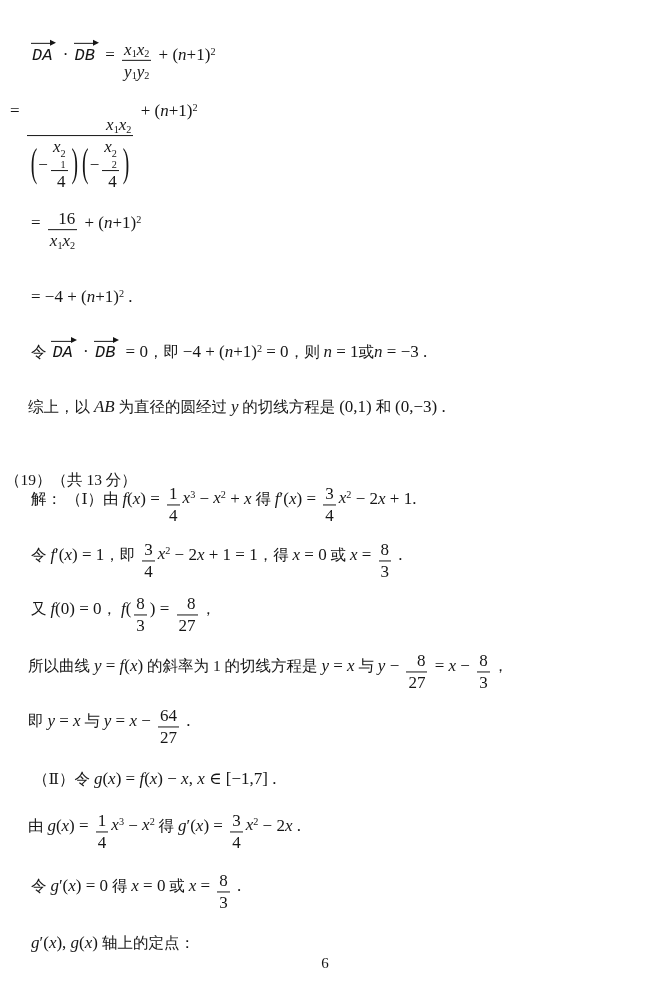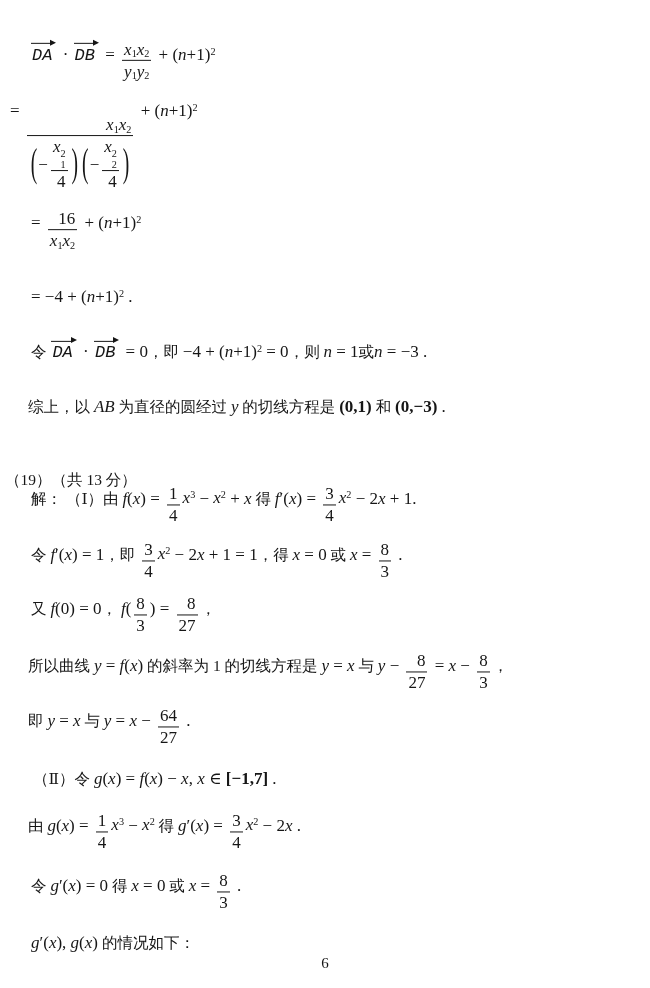--- a/index.html
+++ b/index.html
@@ -16,21 +16,21 @@
     overflow: hidden;
   }
   .page { position: absolute; inset: 0; }
   .line {
     position: absolute;
     white-space: nowrap;
     transform: translateY(-50%);
   }
   .cjk { font-size: 15.5px; }
   .it { font-style: italic; }
-  .bold { font-weight: 700; text-align: center; }
+  .bold { font-weight: 400; text-align: center; }
 
   
   .vec {
     display: inline-block;
     position: relative;
     font-style: italic;
     margin: 0 3px 0 1px;
     padding: 0 3px 0 1px;
     font-family: Liberation Mono, monospace;
   }
@@ -121,16 +121,16 @@
       <div class="line" style="top: 407px; left: 28px;"><span class="cjk">综上，以 </span><span class="expr"><span class="it">AB</span></span><span class="cjk"> 为直径的圆经过 </span><span class="expr"><span class="it">y</span></span><span class="cjk"> 的切线方程是 </span><span class="expr bold">(0,1)</span><span class="cjk"> 和 </span><span class="expr bold">(0,−3)</span><span class="expr"> .</span></div>
       <div class="line" style="top: 480px; left: 5px;"><span class="cjk">（19）（共 13 分）</span></div>
       <div class="line" style="top: 505px; left: 31px;"><span class="cjk">解： （Ⅰ）由 </span><span class="expr"><span class="it">f</span>(<span class="it">x</span>) = </span><span class="frac" style="vertical-align: -17.5px;"><span class="fn"><span class="expr">1</span></span><span class="fd"><span class="expr">4</span></span></span><span class="ssg"><span class="it">x</span><span class="sup">3</span></span><span class="expr"> − </span><span class="ssg"><span class="it">x</span><span class="sup">2</span></span><span class="expr"> + <span class="it">x</span></span><span class="cjk"> 得 </span><span class="expr"><span class="it">f</span>′(<span class="it">x</span>) = </span><span class="frac" style="vertical-align: -17.5px;"><span class="fn"><span class="expr">3</span></span><span class="fd"><span class="expr">4</span></span></span><span class="ssg"><span class="it">x</span><span class="sup">2</span></span><span class="expr"> − 2<span class="it">x</span> + 1.</span></div>
       <div class="line" style="top: 561px; left: 31px;"><span class="cjk">令 </span><span class="expr"><span class="it">f</span>′(<span class="it">x</span>) = 1</span><span class="cjk">，即 </span><span class="frac" style="vertical-align: -17.5px;"><span class="fn"><span class="expr">3</span></span><span class="fd"><span class="expr">4</span></span></span><span class="ssg"><span class="it">x</span><span class="sup">2</span></span><span class="expr"> − 2<span class="it">x</span> + 1 = 1</span><span class="cjk">，得 </span><span class="expr"><span class="it">x</span> = 0</span><span class="cjk"> 或 </span><span class="expr"><span class="it">x</span> = </span><span class="frac" style="vertical-align: -17.5px;"><span class="fn"><span class="expr">8</span></span><span class="fd"><span class="expr">3</span></span></span><span class="expr"> .</span></div>
       <div class="line" style="top: 615px; left: 31px;"><span class="cjk">又 </span><span class="expr"><span class="it">f</span>(0) = 0</span><span class="cjk">，  </span><span class="expr"><span class="it">f</span>(</span><span class="frac" style="vertical-align: -17.5px;"><span class="fn"><span class="expr">8</span></span><span class="fd"><span class="expr">3</span></span></span><span class="expr">) = </span><span class="frac" style="vertical-align: -17.5px;"><span class="fn"><span class="expr">8</span></span><span class="fd"><span class="expr">27</span></span></span><span class="cjk">，</span></div>
       <div class="line" style="top: 672px; left: 28px;"><span class="cjk">所以曲线 </span><span class="expr"><span class="it">y</span> = <span class="it">f</span>(<span class="it">x</span>)</span><span class="cjk"> 的斜率为 1 的切线方程是 </span><span class="expr"><span class="it">y</span> = <span class="it">x</span></span><span class="cjk"> 与 </span><span class="expr"><span class="it">y</span> − </span><span class="frac" style="vertical-align: -17.5px;"><span class="fn"><span class="expr">8</span></span><span class="fd"><span class="expr">27</span></span></span><span class="expr"> = <span class="it">x</span> − </span><span class="frac" style="vertical-align: -17.5px;"><span class="fn"><span class="expr">8</span></span><span class="fd"><span class="expr">3</span></span></span><span class="cjk">，</span></div>
       <div class="line" style="top: 727px; left: 28px;"><span class="cjk">即 </span><span class="expr"><span class="it">y</span> = <span class="it">x</span></span><span class="cjk"> 与 </span><span class="expr"><span class="it">y</span> = <span class="it">x</span> − </span><span class="frac" style="vertical-align: -17.5px;"><span class="fn"><span class="expr">64</span></span><span class="fd"><span class="expr">27</span></span></span><span class="expr"> .</span></div>
       <div class="line" style="top: 779px; left: 33px;"><span class="cjk">（Ⅱ）令 </span><span class="expr"><span class="it">g</span>(<span class="it">x</span>) = <span class="it">f</span>(<span class="it">x</span>) − <span class="it">x</span>, <span class="it">x</span> ∈ </span><span class="expr bold">[−1,7]</span><span class="expr"> .</span></div>
       <div class="line" style="top: 832px; left: 28px;"><span class="cjk">由 </span><span class="expr"><span class="it">g</span>(<span class="it">x</span>) = </span><span class="frac" style="vertical-align: -17.5px;"><span class="fn"><span class="expr">1</span></span><span class="fd"><span class="expr">4</span></span></span><span class="ssg"><span class="it">x</span><span class="sup">3</span></span><span class="expr"> − </span><span class="ssg"><span class="it">x</span><span class="sup">2</span></span><span class="cjk"> 得 </span><span class="expr"><span class="it">g</span>′(<span class="it">x</span>) = </span><span class="frac" style="vertical-align: -17.5px;"><span class="fn"><span class="expr">3</span></span><span class="fd"><span class="expr">4</span></span></span><span class="ssg"><span class="it">x</span><span class="sup">2</span></span><span class="expr"> − 2<span class="it">x</span></span><span class="expr"> .</span></div>
       <div class="line" style="top: 892px; left: 31px;"><span class="cjk">令 </span><span class="expr"><span class="it">g</span>′(<span class="it">x</span>) = 0</span><span class="cjk"> 得 </span><span class="expr"><span class="it">x</span> = 0</span><span class="cjk"> 或 </span><span class="expr"><span class="it">x</span> = </span><span class="frac" style="vertical-align: -17.5px;"><span class="fn"><span class="expr">8</span></span><span class="fd"><span class="expr">3</span></span></span><span class="expr"> .</span></div>
-      <div class="line" style="top: 943px; left: 31px;"><span class="expr"><span class="it">g</span>′(<span class="it">x</span>), <span class="it">g</span>(<span class="it">x</span>)</span><span class="cjk"> 的情况如下：</span></div>
+      <div class="line" style="top: 943px; left: 31px;"><span class="expr"><span class="it">g</span>′(<span class="it">x</span>), <span class="it">g</span>(<span class="it">x</span>)</span><span class="cjk"> 轴上的定点：</span></div>
     </div>
   <div class="pagenum">6</div>
 </div>
 
 </body></html>

